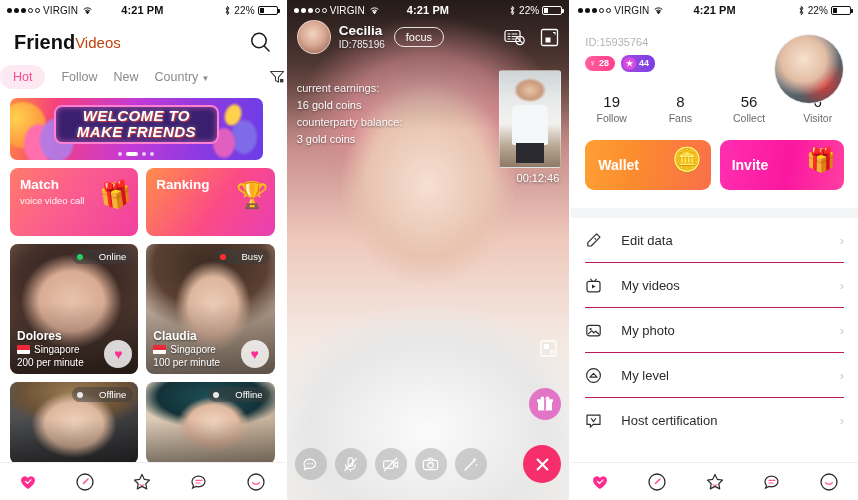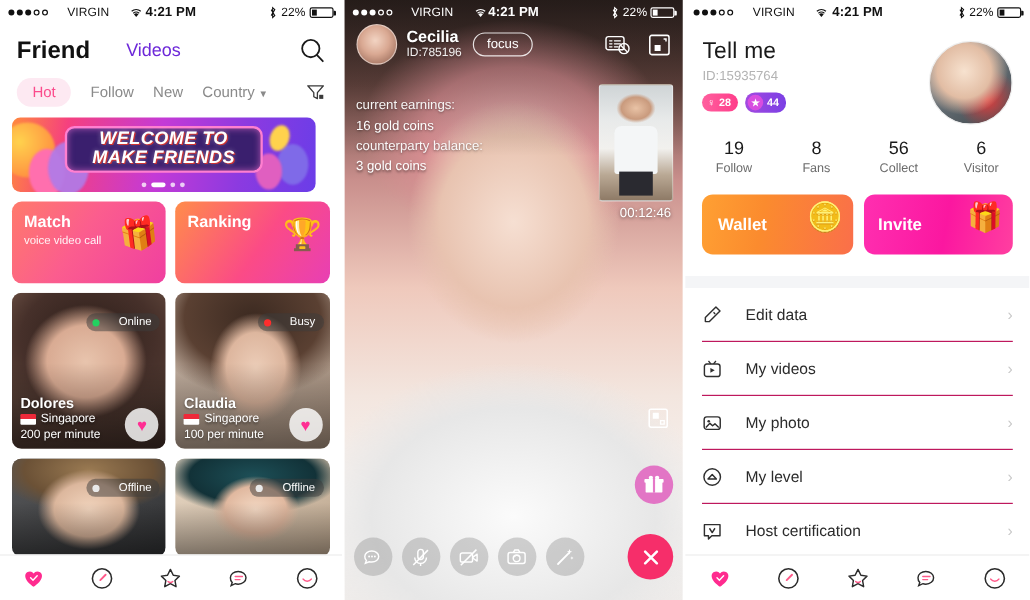--- a/index.html
+++ b/index.html
@@ -15,40 +15,40 @@
   .s2 { width: 284px; }
   .s3 { width: 288px; }
   .divider-gap { width: 2px; height: 500px; background: #ffffff; }
 
   
   .statusbar {
     height: 20px; display: flex; align-items: center;
     padding: 0 7px; font-size: 10px; letter-spacing: .1px;
     position: relative; z-index: 30;
   }
-  .sb-left { display: flex; align-items: center; gap: 16px; }
+  .sb-left { display: flex; align-items: center; gap: 3px; }
   .dots { display: flex; gap: 2px; align-items: center; }
   .dot { width: 5px; height: 5px; border-radius: 50%; background: currentColor; display: block; }
   .dot.hollow { background: transparent; border: 1px solid currentColor; width: 5px; height: 5px; }
   .carrier { font-size: 10px; font-weight: 400; }
   .wifi { font-size: 10px; margin-left: 1px; }
   .sb-center { position: absolute; left: 0; right: 0; text-align: center; font-size: 11px; font-weight: 600; pointer-events: none; }
   .sb-right { margin-left: auto; display: flex; align-items: center; gap: 3px; font-size: 10px; }
   .batt { width: 20px; height: 9px; border: 1px solid currentColor; border-radius: 2px; position: relative; display: inline-block; }
   .batt::after { content: ""; position: absolute; right: -3px; top: 2.5px; width: 2px; height: 4px; background: currentColor; border-radius: 0 1px 1px 0; }
   .batt > i { position: absolute; left: 1px; top: 1px; bottom: 1px; width: 22%; background: currentColor; display: block; }
   .sb-dark { color: #111; }
   .sb-light { color: #fff; }
 
   
   .s1-header { display: flex; align-items: center; padding: 4px 14px 0 14px; height: 40px; }
   .title-friend { font-size: 20px; font-weight: 700; color: #111; }
-  .title-videos { font-size: 15px; color: #6d28d9; margin-left: 30px; font-weight: 400; }
+  .title-videos { font-size: 15px; color: #c2410c; margin-left: 0; font-weight: 400; }
   .search-btn { margin-left: auto; }
-  .tabs-row { display: flex; align-items: center; padding: 0 14px; height: 34px; }
+  .tabs-row { display: flex; align-items: center; padding: 0 0; height: 34px; }
   .tab-pill {
     font-size: 12.5px; color: #fb4b8c; background: #fde9f2;
     padding: 5px 13px; border-radius: 12px; font-weight: 500;
   }
   .tab { font-size: 12.5px; color: #8a8a8a; margin-left: 16px; }
   .tab-caret { margin-left: 3px; font-size: 8px; color: #8a8a8a; }
   .filter-btn { margin-left: auto; }
 
   
   .banner {
@@ -116,21 +116,21 @@
      radial-gradient(ellipse 70% 50% at 50% 12%, #9a7a52 0%, #6b5136 60%, rgba(0,0,0,0) 86%),
      linear-gradient(150deg,#58595b,#2e2f31); }
   .p-four { background:
      radial-gradient(ellipse 38% 46% at 52% 52%, #f3d8c3 0%, #e0b89f 52%, rgba(0,0,0,0) 74%),
      radial-gradient(ellipse 68% 46% at 50% 18%, #1d4f57 0%, #123238 60%, rgba(0,0,0,0) 84%),
      linear-gradient(140deg,#e7d7c4,#bca68e); }
   .status-chip {
     position: absolute; right: 5px; top: 5px;
     display: flex; align-items: center; gap: 16px;
     background: rgba(60,60,60,.5); color: #fff;
-    font-size: 9.5px; padding: 2px 7px 2px 5px; border-radius: 9px; margin-top: 12px;
+    font-size: 9.5px; padding: 2px 7px 2px 5px; border-radius: 9px;
   }
   .sdot { width: 6px; height: 6px; border-radius: 50%; }
   .s-online { background: #23d160; }
   .s-busy { background: #ff2d2d; }
   .s-offline { background: #e9e9e9; }
   .ucard-info { position: absolute; left: 7px; bottom: 5px; color: #fff; }
   .u-name { font-size: 12px; font-weight: 600; line-height: 14px; text-shadow: 0 1px 2px rgba(0,0,0,.5); }
   .u-loc { display: flex; align-items: center; gap: 4px; font-size: 10px; line-height: 13px; text-shadow: 0 1px 2px rgba(0,0,0,.5); }
   .flag-sg { width: 13px; height: 9px; border-radius: 1px; background: linear-gradient(180deg,#ed2939 50%,#fff 50%); display:inline-block; }
   .u-rate { font-size: 10px; line-height: 13px; text-shadow: 0 1px 2px rgba(0,0,0,.5); }
@@ -634,21 +634,20 @@
             </svg>
         </span>
         <span>22%</span>
         <span class="batt">
             <i></i>
           </span>
       </div>
     </div>
 
     <div class="prof-top">
-      <div class="prof-name">Tell me</div>
       <div class="prof-id">ID:15935764</div>
       <div class="badges">
         <span class="badge badge-age">
           <span>♀</span>
           <span>28</span>
         </span>
         <span class="badge badge-lvl">
           <span class="lvl-star">★</span>
           <span>44</span>
         </span>

